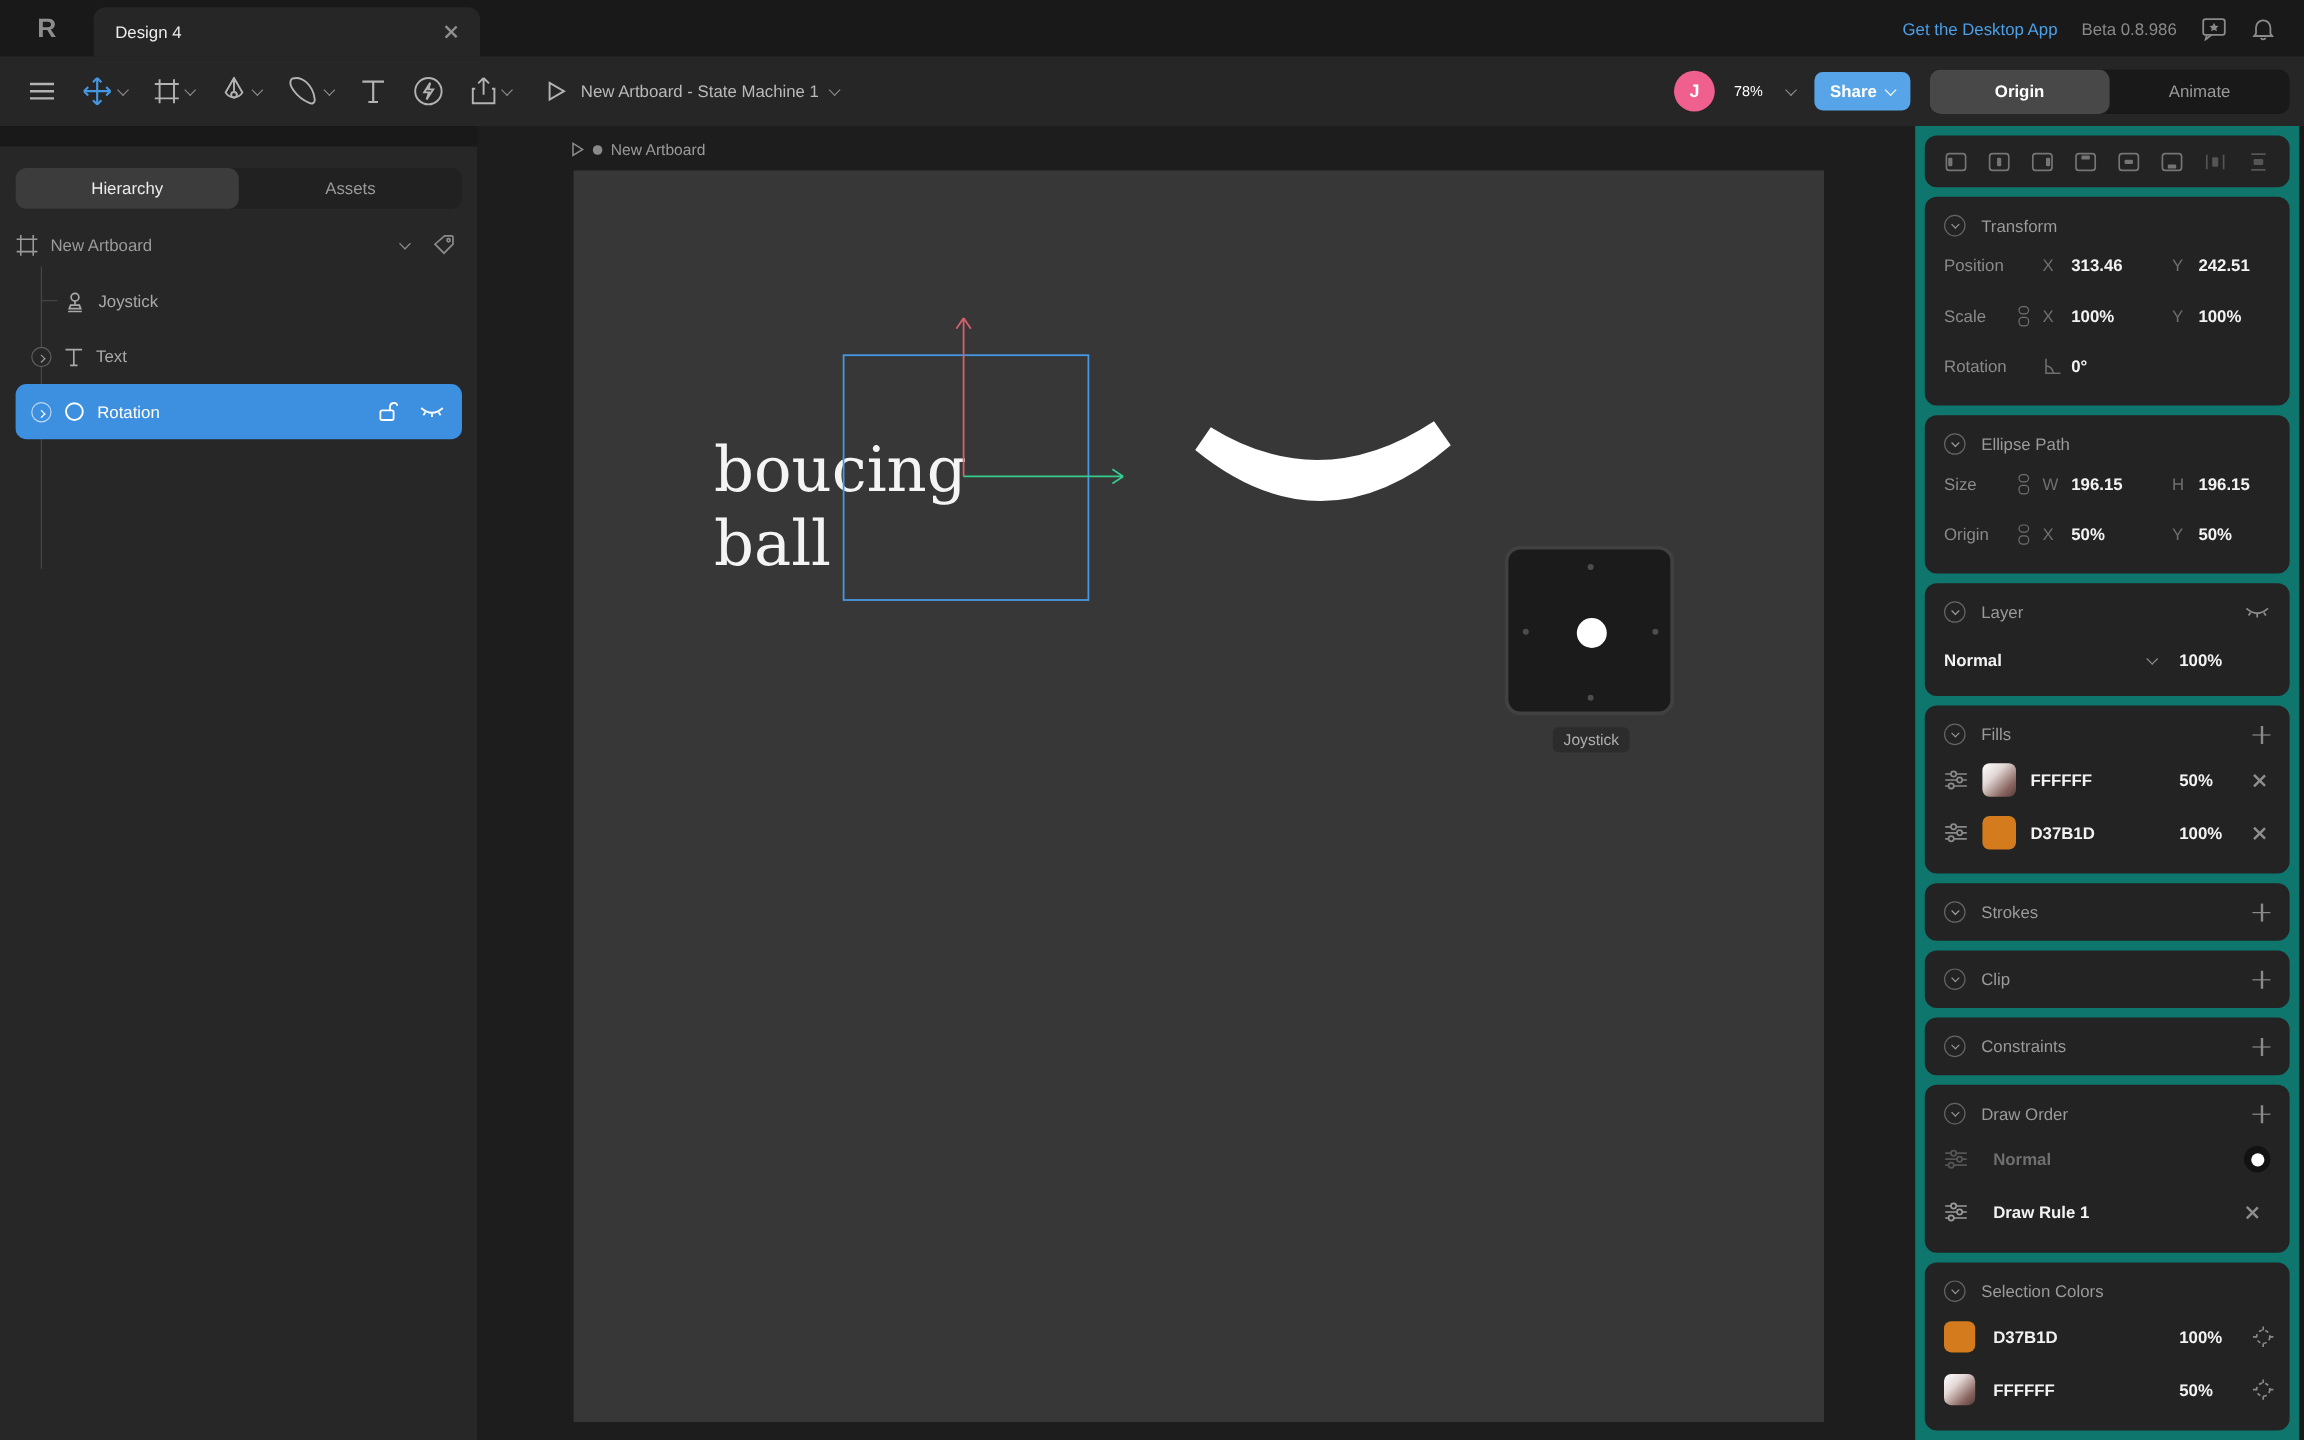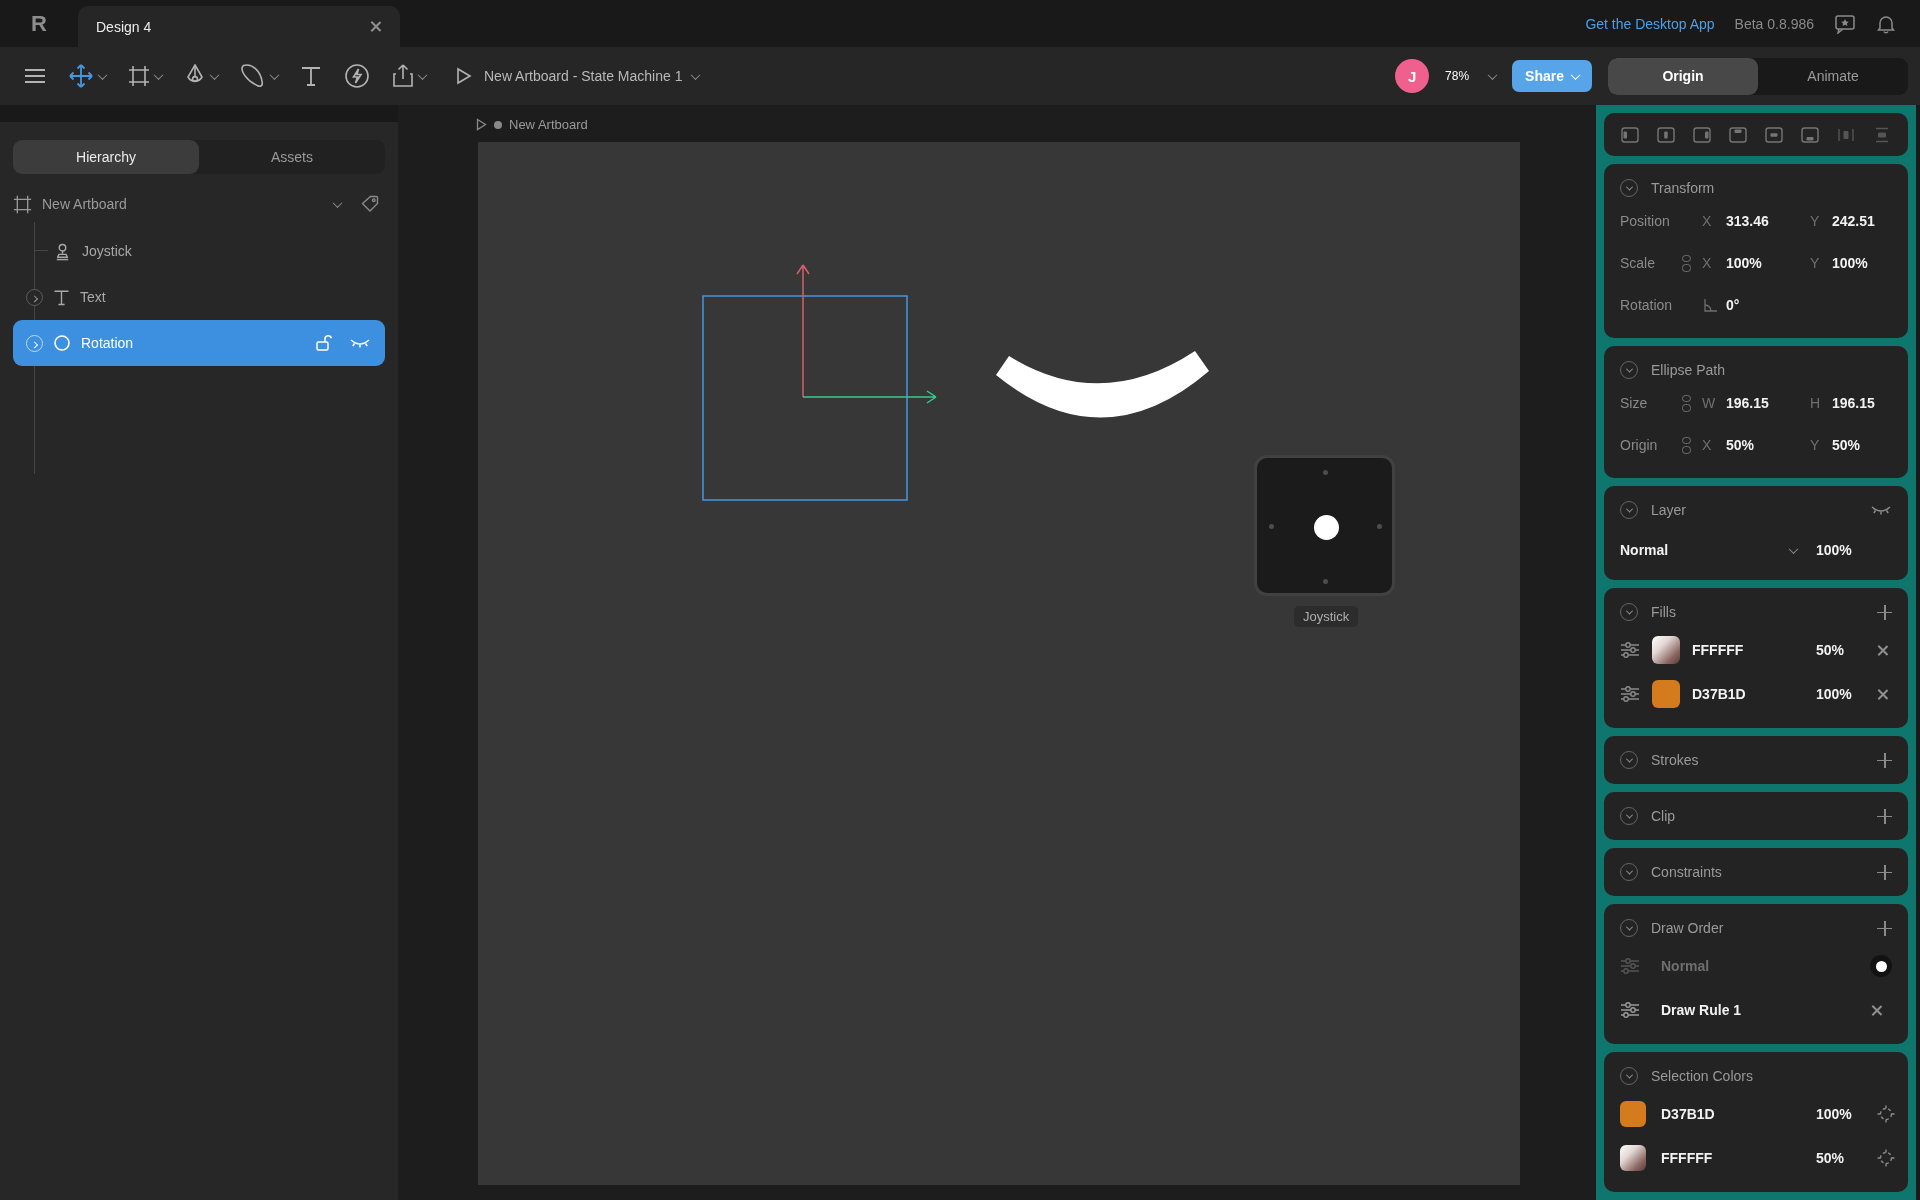--- a/index.html
+++ b/index.html
@@ -275,20 +275,24 @@
 
   <main class="canvas">
     <div class="artboard"></div>
     <div class="ab-label">
       <svg width="11" height="13" viewBox="0 0 11 13" fill="none" stroke="#8a8a8a" stroke-width="1.3">
           <path d="M1.5 1.5l8 5-8 5z"></path>
         </svg>
       <span class="ab-dot"></span>
       <span>New Artboard</span>
     </div>
+    <div class="stage-text">
+      <div>boucing</div>
+      <div>ball</div>
+    </div>
     <svg class="overlay" width="1202" height="1095" viewBox="0 0 1202 1095">
       <path d="M598 270 Q705 357 811 266 L797 246 Q703 308 611 251 Z" fill="#ffffff"></path>
       <rect x="305" y="191" width="204" height="204" fill="none" stroke="#4597e2" stroke-width="1.5"></rect>
       <g stroke="#d4606e" stroke-width="1.5" fill="none">
         <path d="M405 292V160M405 160l-6 9M405 160l6 9"></path>
       </g>
       <g stroke="#35cb8d" stroke-width="1.5" fill="none">
         <path d="M405 292h133M538 292l-9-6M538 292l-9 6"></path>
       </g>
     </svg>

